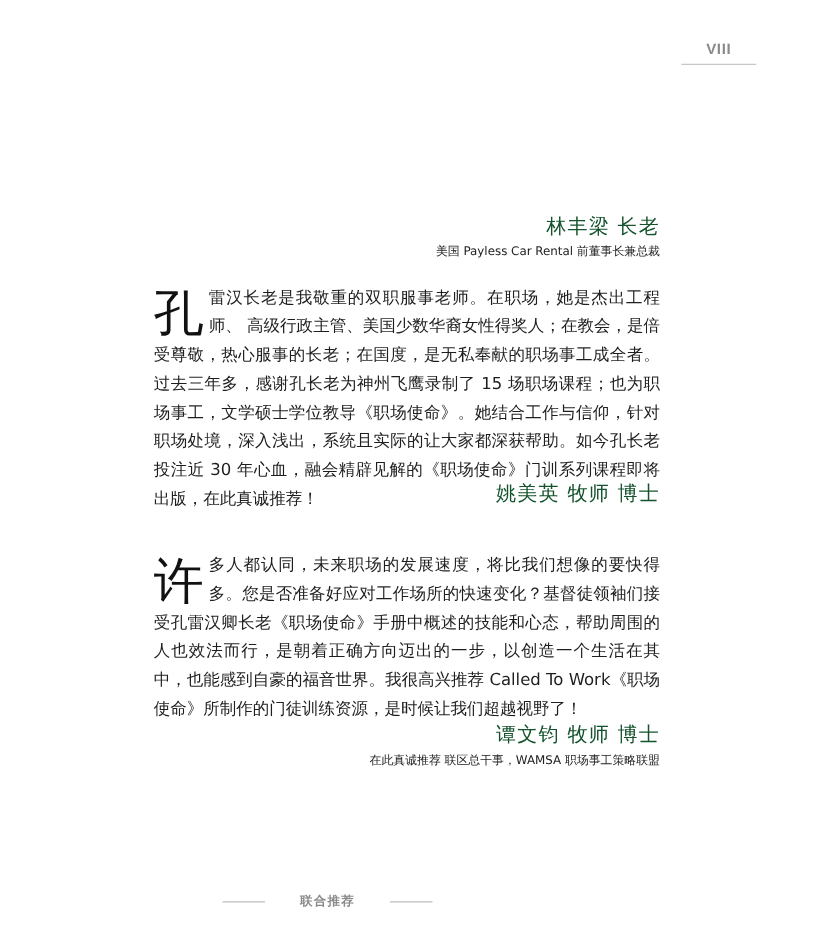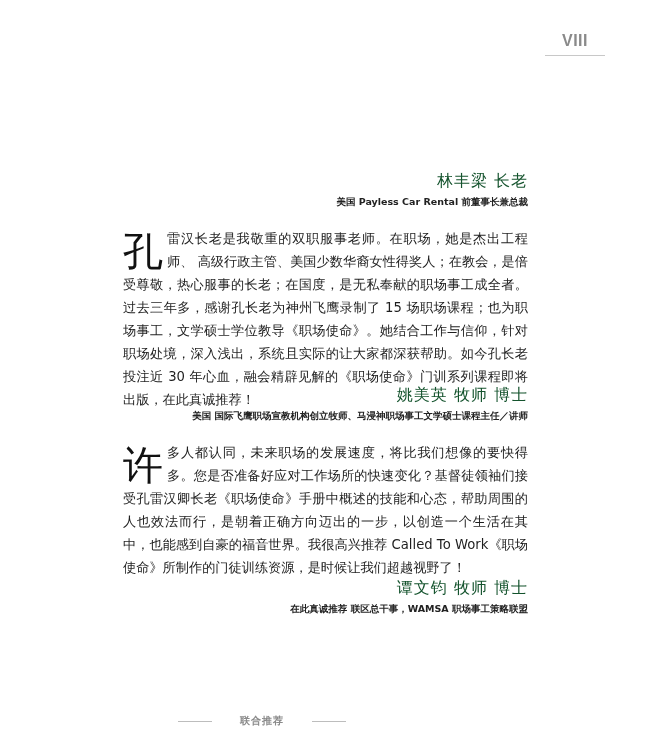--- a/index.html
+++ b/index.html
@@ -2,28 +2,28 @@
 <html><head>
   <meta charset="utf-8">
   <style>
     html, body { margin:0; padding:0; background:#ffffff; }
     body {
       width:650px; height:750px; position:relative; overflow:hidden;
       font-family: "DejaVu Sans", "Liberation Sans", sans-serif;
       color:#1a1a1a;
     }
     .page-header { position:absolute; left:545px; top:32px; width:60px; }
-    .page-num { display:block; text-align:center; font-size:16px; font-weight:bold; color:#8a8a8a; letter-spacing:0.5px; font-family:"Liberation Sans", sans-serif; }
+    .page-num { display:block; text-align:center; font-size:12px; font-weight:bold; color:#8a8a8a; letter-spacing:0.5px; font-family:"Liberation Sans", sans-serif; }
     .page-rule { display:block; margin-top:5px; height:1px; background:#c8c8c8; }
 
     .content { position:absolute; left:123px; width:405px; }
 
     .credit { text-align:right; }
     .credit-name { font-size:16px; line-height:20px; color:#14532d; letter-spacing:1px; }
-    .credit-title { font-size:9.5px; line-height:14px; font-weight:bold; color:#222; margin-top:4px; white-space:nowrap; }
+    .credit-title { font-size:9.5px; line-height:14px; font-weight:normal; color:#222; margin-top:4px; white-space:nowrap; }
 
     .para { font-size:13.2px; line-height:23px; text-align:justify; color:#1e1e1e; }
     .para .dropcap {
       float:left; font-size:40px; line-height:40px; height:42px;
       margin:4px 4px 0 0; color:#111; font-family:"DejaVu Serif", serif;
     }
 
     .footer { position:absolute; top:714px; left:0; width:524px; display:flex; justify-content:center; align-items:center;gap:20px; }
     .footer-rule { width:34px; height:1px; background:#bdbdbd; }
     .footer-label { font-size:10px; font-weight:bold; color:#8a8a8a; margin:0 8px; letter-spacing:1px; }
@@ -41,21 +41,20 @@
   <div class="credit-title">美国  Payless Car Rental 前董事长兼总裁</div>
 </div>
 
 <div class="content para" style="top:227px;">
   <span class="dropcap">孔</span>
   <span>雷汉长老是我敬重的双职服事老师。在职场，她是杰出工程师、 高级行政主管、美国少数华裔女性得奖人；在教会，是倍受尊敬，热心服事的长老；在国度，是无私奉献的职场事工成全者。过去三年多，感谢孔长老为神州飞鹰录制了 15 场职场课程；也为职场事工，文学硕士学位教导《职场使命》。她结合工作与信仰，针对职场处境，深入浅出，系统且实际的让大家都深获帮助。如今孔长老投注近 30 年心血，融会精辟见解的《职场使命》门训系列课程即将出版，在此真诚推荐！</span>
 </div>
 
 <div class="content credit" style="top:385px;">
   <div class="credit-name">姚美英 牧师 博士</div>
-  <div class="credit-title">美国  国际飞鹰职场宣教机构创立牧师、马浸神职场事工文学硕士课程主任／讲师</div>
 </div>
 
 <div class="content para" style="top:441px;">
   <span class="dropcap">许</span>
   <span>多人都认同，未来职场的发展速度，将比我们想像的要快得多。您是否准备好应对工作场所的快速变化？基督徒领袖们接受孔雷汉卿长老《职场使命》手册中概述的技能和心态，帮助周围的人也效法而行，是朝着正确方向迈出的一步，以创造一个生活在其中，也能感到自豪的福音世界。我很高兴推荐 Called To Work《职场使命》所制作的门徒训练资源，是时候让我们超越视野了！</span>
 </div>
 
 <div class="content credit" style="top:578px;">
   <div class="credit-name">谭文钧 牧师 博士</div>
   <div class="credit-title">在此真诚推荐  联区总干事，WAMSA 职场事工策略联盟</div>

